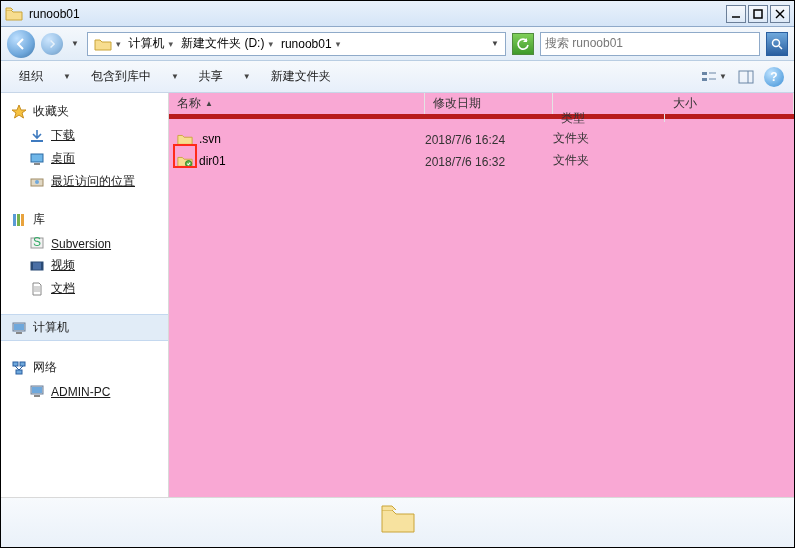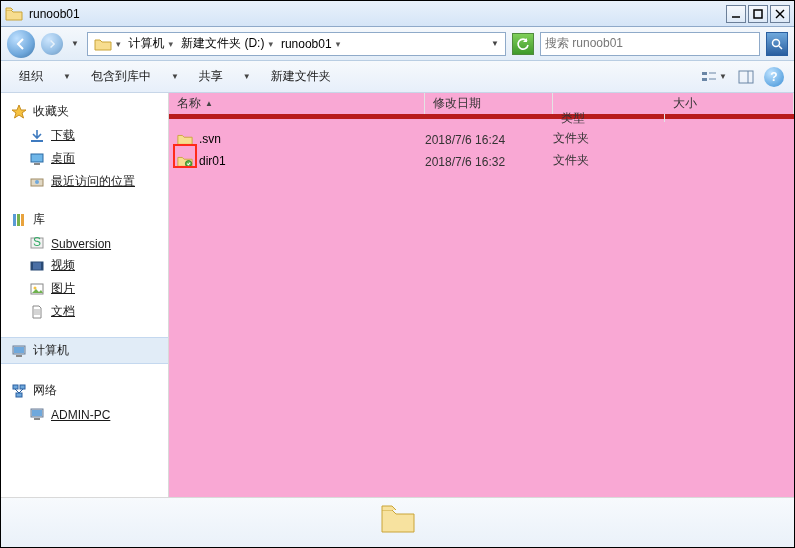--- a/index.html
+++ b/index.html
@@ -263,30 +263,20 @@
               <rect x="2" y="4" width="12" height="8" fill="#4a6fa5" stroke="#2a4a75"></rect>
               <rect x="2" y="4" width="2" height="8" fill="#2a4a75"></rect>
               <rect x="12" y="4" width="2" height="8" fill="#2a4a75"></rect>
             </svg>
           </span>
         <span>视频</span>
       </div>
       <div class="item">
         <span class="sb-icon">
             <svg width="16" height="16" viewBox="0 0 16 16">
-              <rect x="2" y="3" width="12" height="10" fill="#fff" stroke="#888"></rect>
-              <circle cx="6" cy="7" r="1.5" fill="#f6c242"></circle>
-              <path d="M3 12 L7 8 L10 11 L12 9 L14 12 Z" fill="#6fb24e"></path>
-            </svg>
-          </span>
-        <span>图片</span>
-      </div>
-      <div class="item">
-        <span class="sb-icon">
-            <svg width="16" height="16" viewBox="0 0 16 16">
               <path d="M4 2 L10 2 L12 4 L12 14 L4 14 Z" fill="#fff" stroke="#888"></path>
               <line x1="5" y1="6" x2="11" y2="6" stroke="#aaa"></line>
               <line x1="5" y1="8" x2="11" y2="8" stroke="#aaa"></line>
               <line x1="5" y1="10" x2="11" y2="10" stroke="#aaa"></line>
             </svg>
           </span>
         <span>文档</span>
       </div>
 
       <div class="gap"></div>

